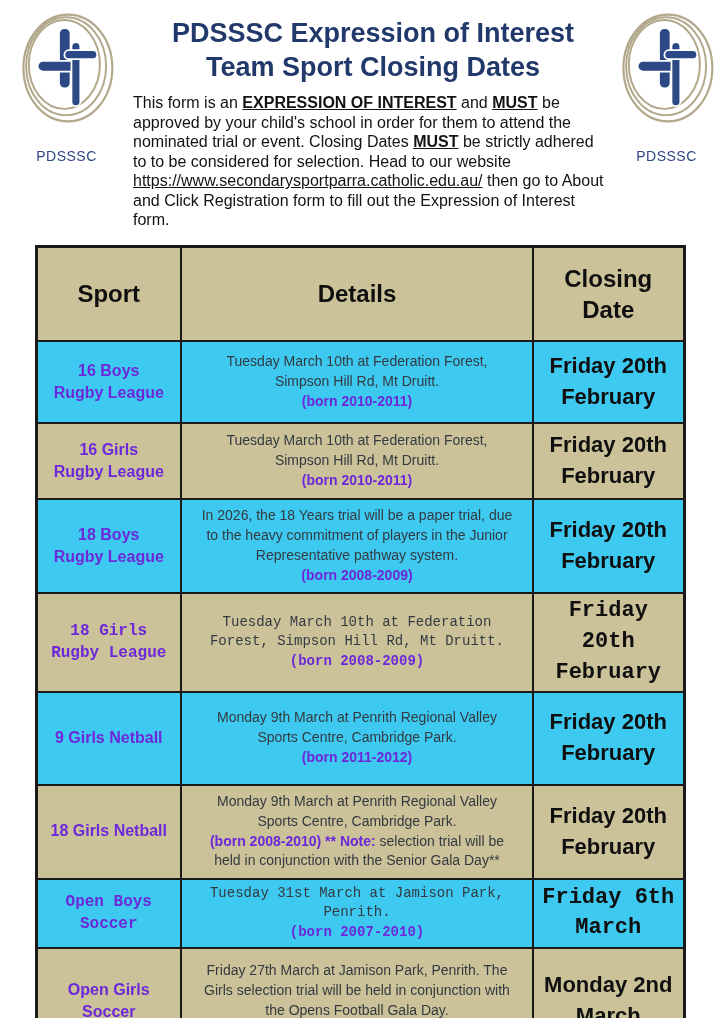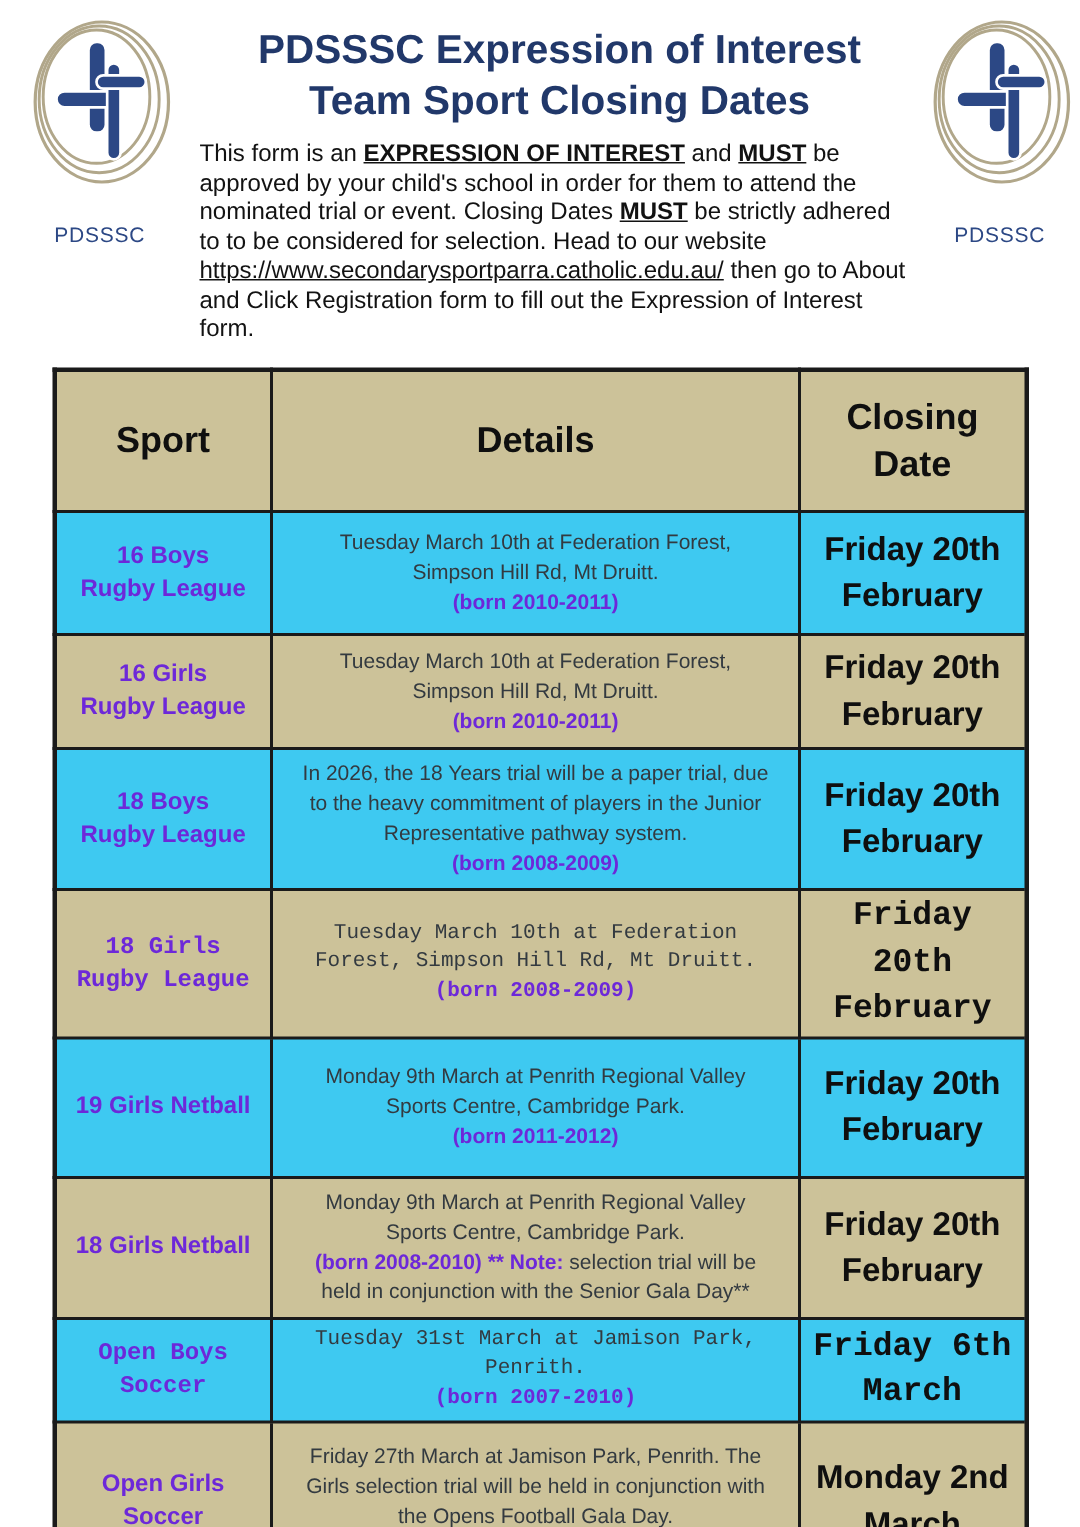--- a/index.html
+++ b/index.html
@@ -123,21 +123,21 @@
 February</td>
         </tr>
         <tr class="bg-khaki" style="height: 94px; font-family: Liberation Mono, monospace;">
           <td class="sport-cell">18 Girls
 Rugby League</td>
           <td class="details-cell"><span>Tuesday March 10th at Federation Forest, Simpson Hill Rd, Mt Druitt.</span><br><span class="b">(born 2008-2009)</span></td>
           <td class="closing-cell">Friday 20th
 February</td>
         </tr>
         <tr class="bg-cyan" style="height: 93px;">
-          <td class="sport-cell">19 Girls Netball</td>
+          <td class="sport-cell">9 Girls Netball</td>
           <td class="details-cell"><span>Monday 9th March at Penrith Regional Valley Sports Centre, Cambridge Park.</span><br><span class="b">(born 2011-2012)</span></td>
           <td class="closing-cell">Friday 20th
 February</td>
         </tr>
         <tr class="bg-khaki" style="height: 94px;">
           <td class="sport-cell">18 Girls Netball</td>
           <td class="details-cell"><span>Monday 9th March at Penrith Regional Valley Sports Centre, Cambridge Park.</span><br><span class="b">(born 2008-2010) ** Note:</span><span> selection trial will be held in conjunction with the Senior Gala Day**</span></td>
           <td class="closing-cell">Friday 20th
 February</td>
         </tr>

